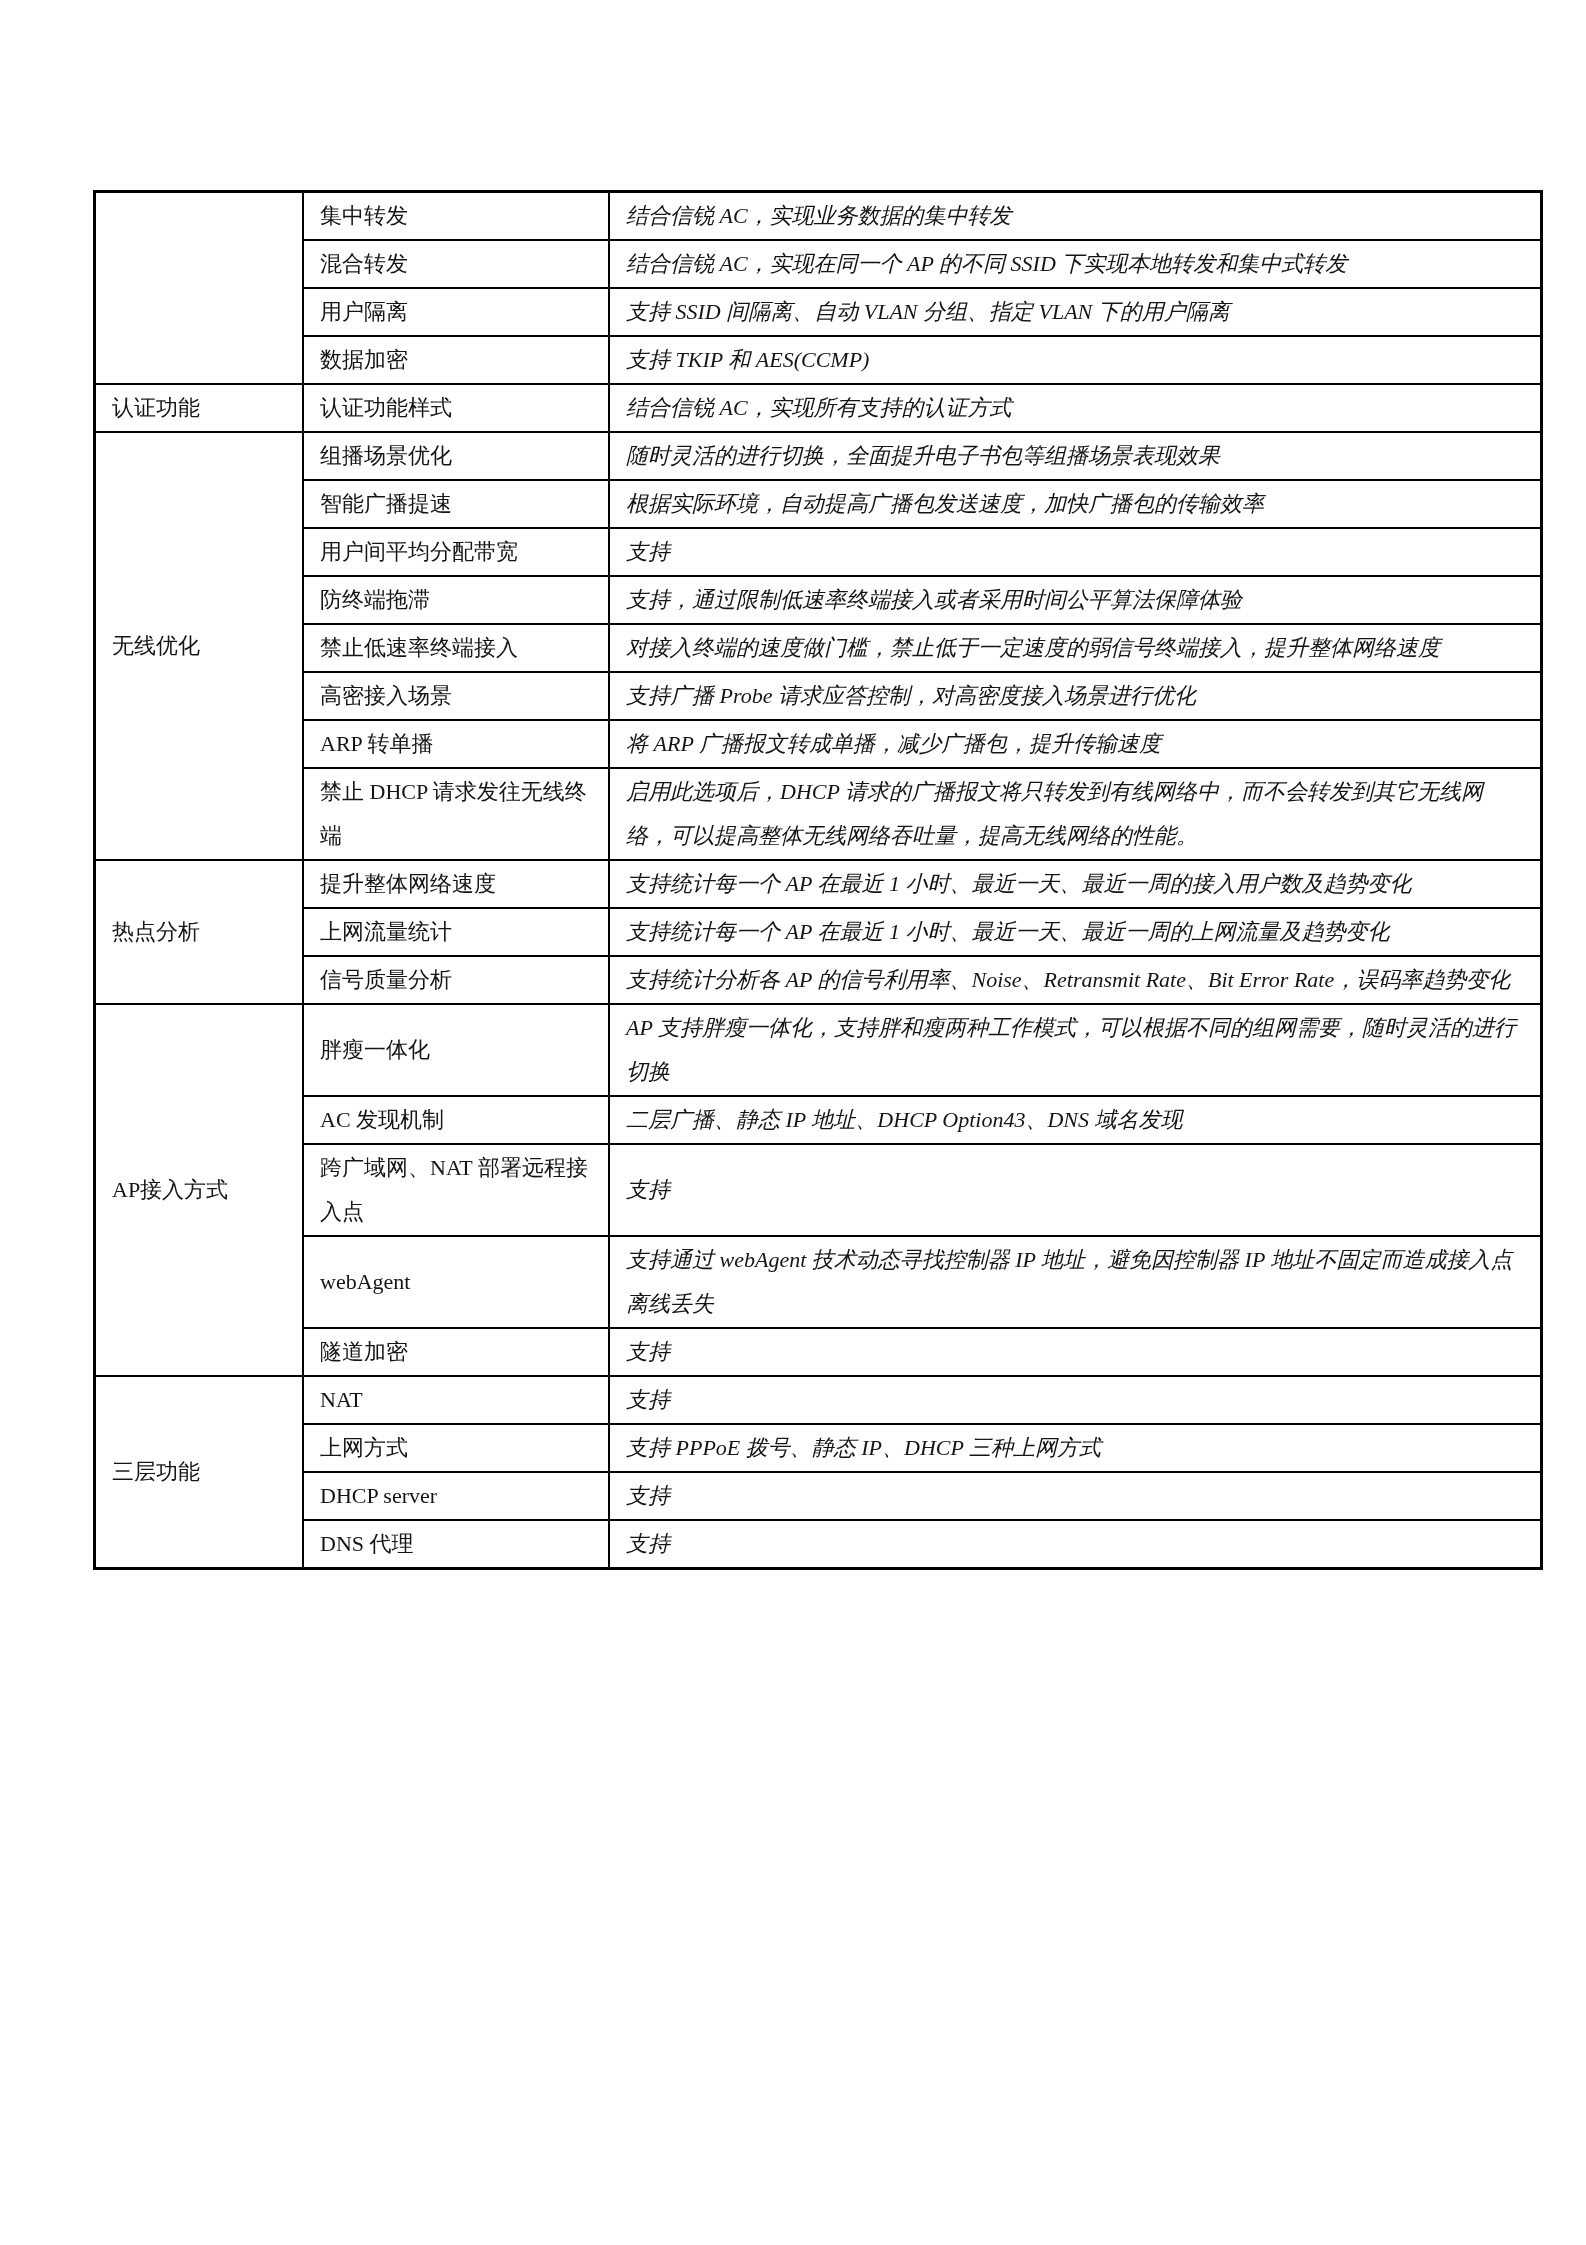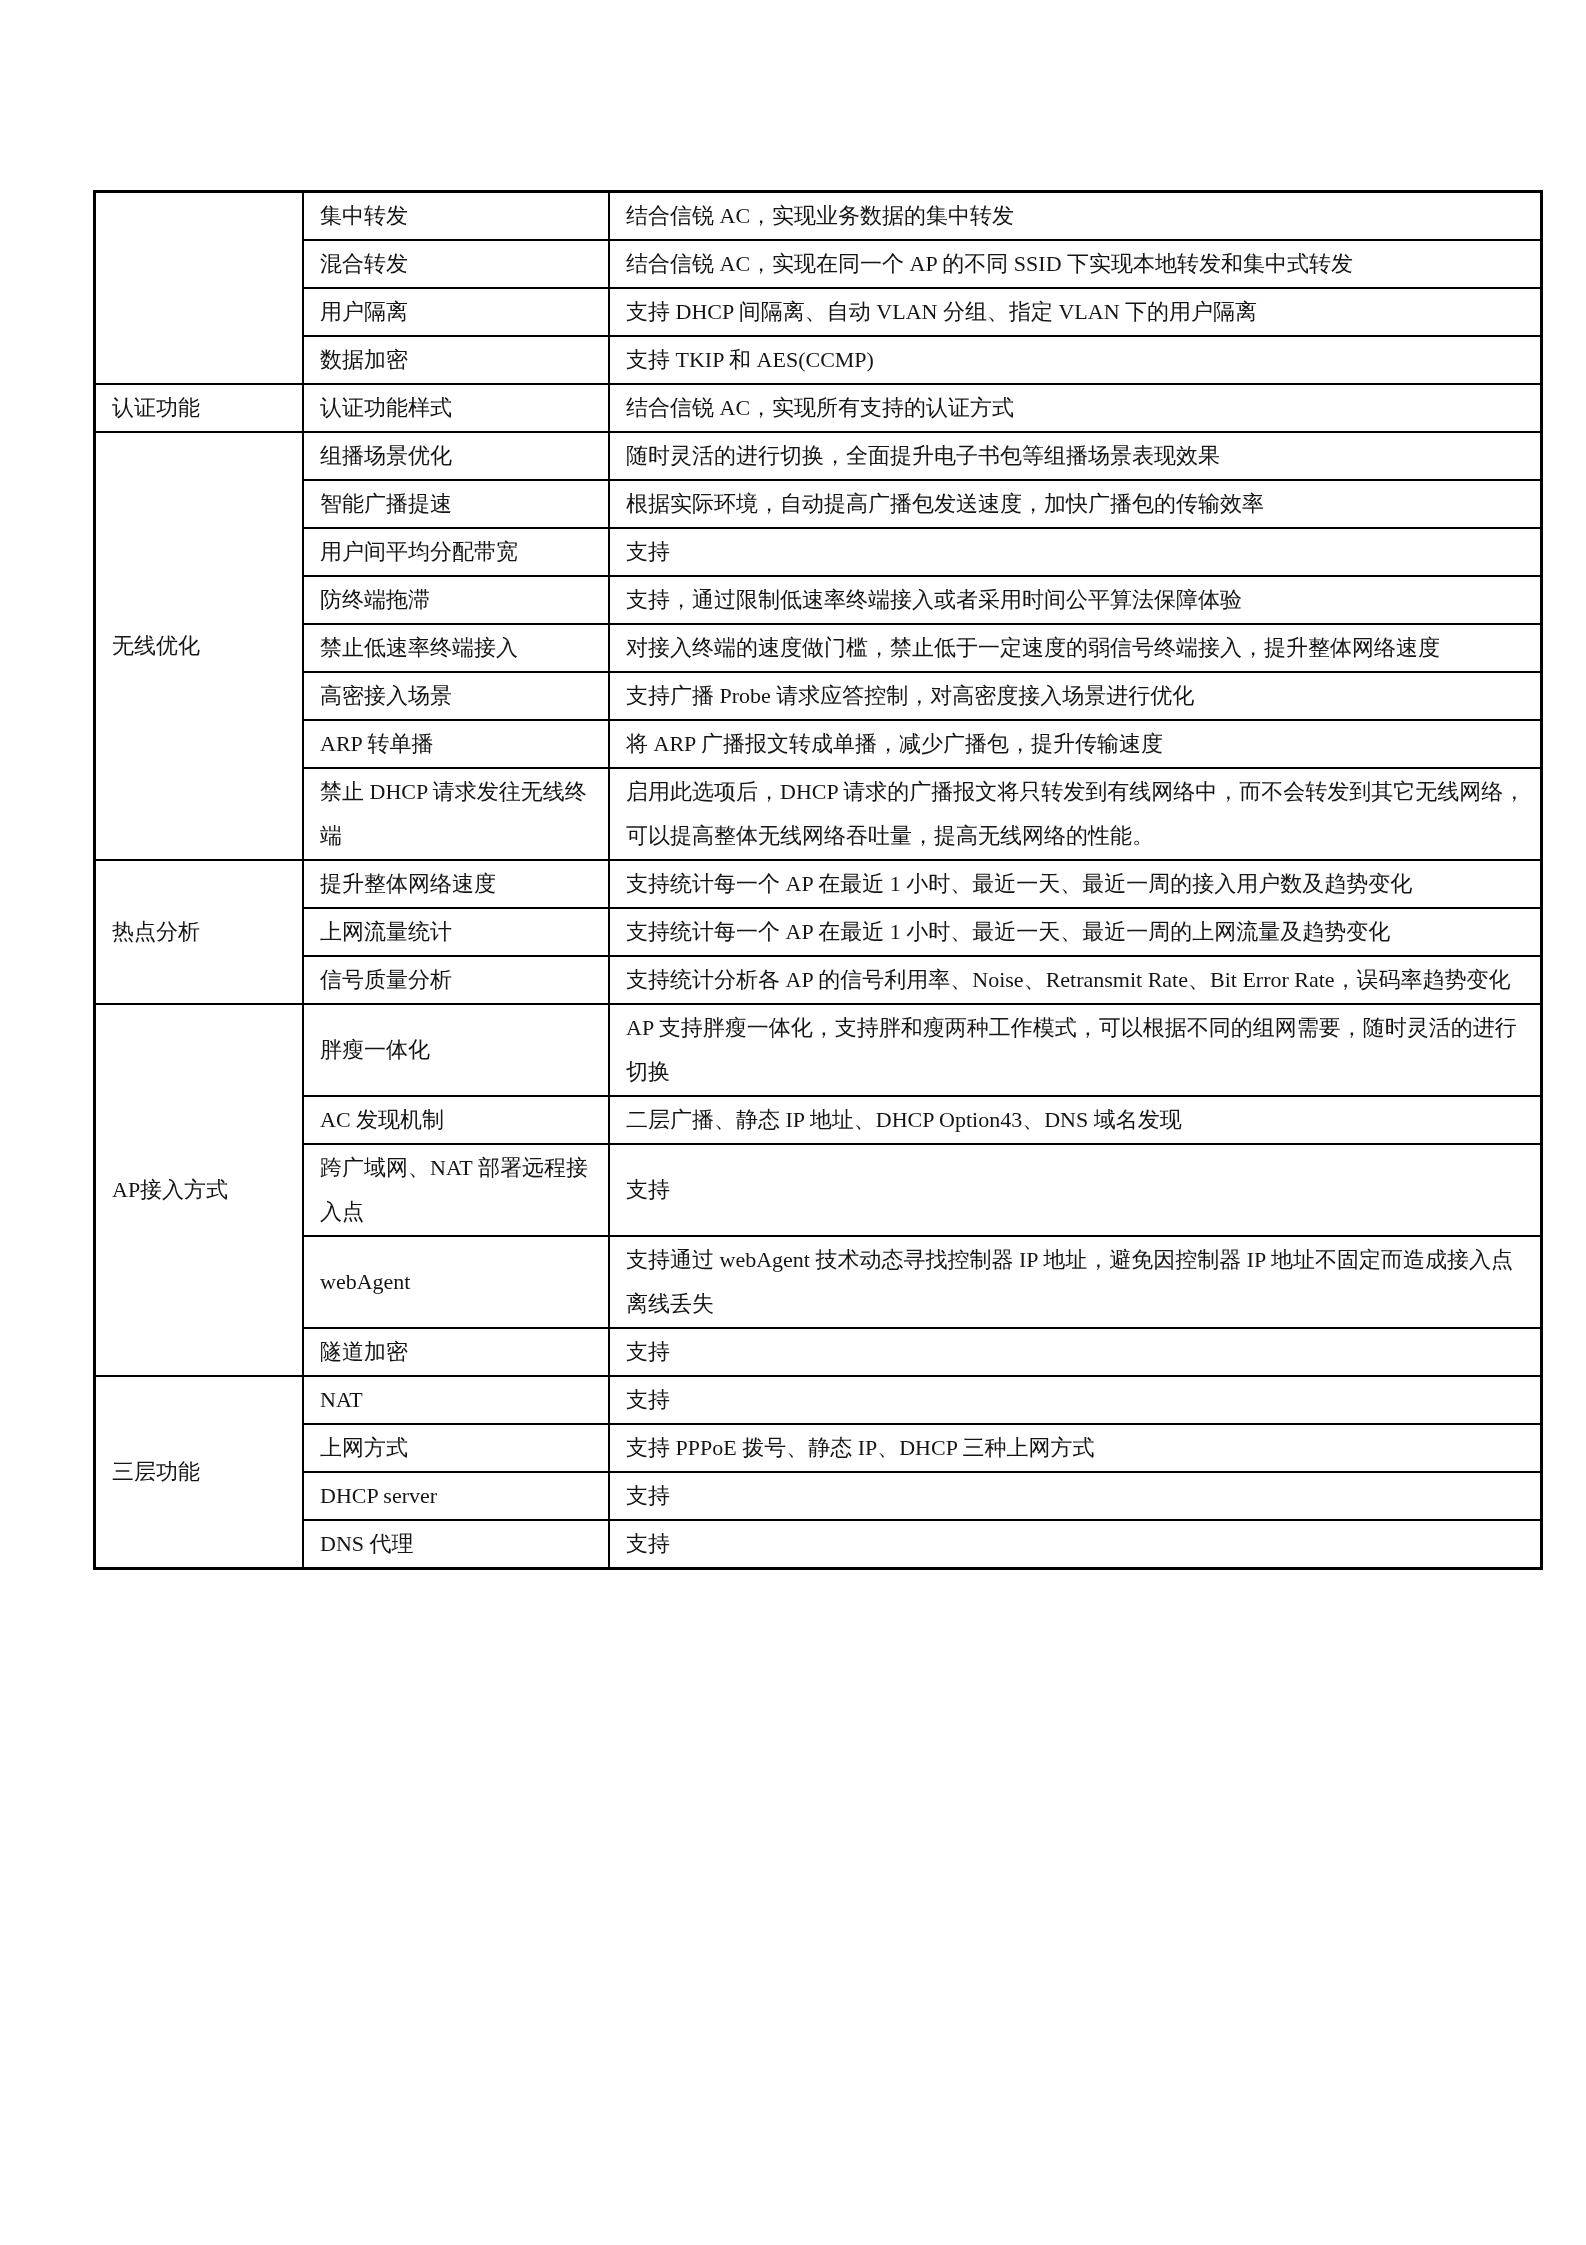--- a/index.html
+++ b/index.html
@@ -24,21 +24,21 @@
     border:2px solid #000;
     font-size:22px;
     line-height:44px;
     padding:1px 14px 1px 16px;
     color:#151515;
     vertical-align:middle;
     word-break:break-word;
   }
   td.cat-cell{width:176px;padding-left:12px;border-radius:24px;}
   td.feat-cell{width:274px;}
-  td.desc-cell{width:900px;}
+  td.desc-cell{width:900px;font-style:italic;}
   .footer{
     position:absolute;
     top:2032px;
     right:112px;
     display:flex;
     align-items:center;
     font-family:"Liberation Sans","DejaVu Sans",sans-serif;
     font-size:22px;
     color:#58595b;
   }
@@ -72,21 +72,21 @@
           <td class="cat-cell" rowspan="4"></td>
           <td class="feat-cell">集中转发</td>
           <td class="desc-cell">结合信锐 AC，实现业务数据的集中转发</td>
         </tr>
         <tr>
           <td class="feat-cell">混合转发</td>
           <td class="desc-cell">结合信锐 AC，实现在同一个 AP 的不同 SSID 下实现本地转发和集中式转发</td>
         </tr>
         <tr>
           <td class="feat-cell">用户隔离</td>
-          <td class="desc-cell">支持 DHCP 间隔离、自动 VLAN 分组、指定 VLAN 下的用户隔离</td>
+          <td class="desc-cell">支持 SSID 间隔离、自动 VLAN 分组、指定 VLAN 下的用户隔离</td>
         </tr>
         <tr>
           <td class="feat-cell">数据加密</td>
           <td class="desc-cell">支持 TKIP 和 AES(CCMP)</td>
         </tr>
         <tr>
           <td class="cat-cell" rowspan="1">认证功能</td>
           <td class="feat-cell">认证功能样式</td>
           <td class="desc-cell">结合信锐 AC，实现所有支持的认证方式</td>
         </tr>

